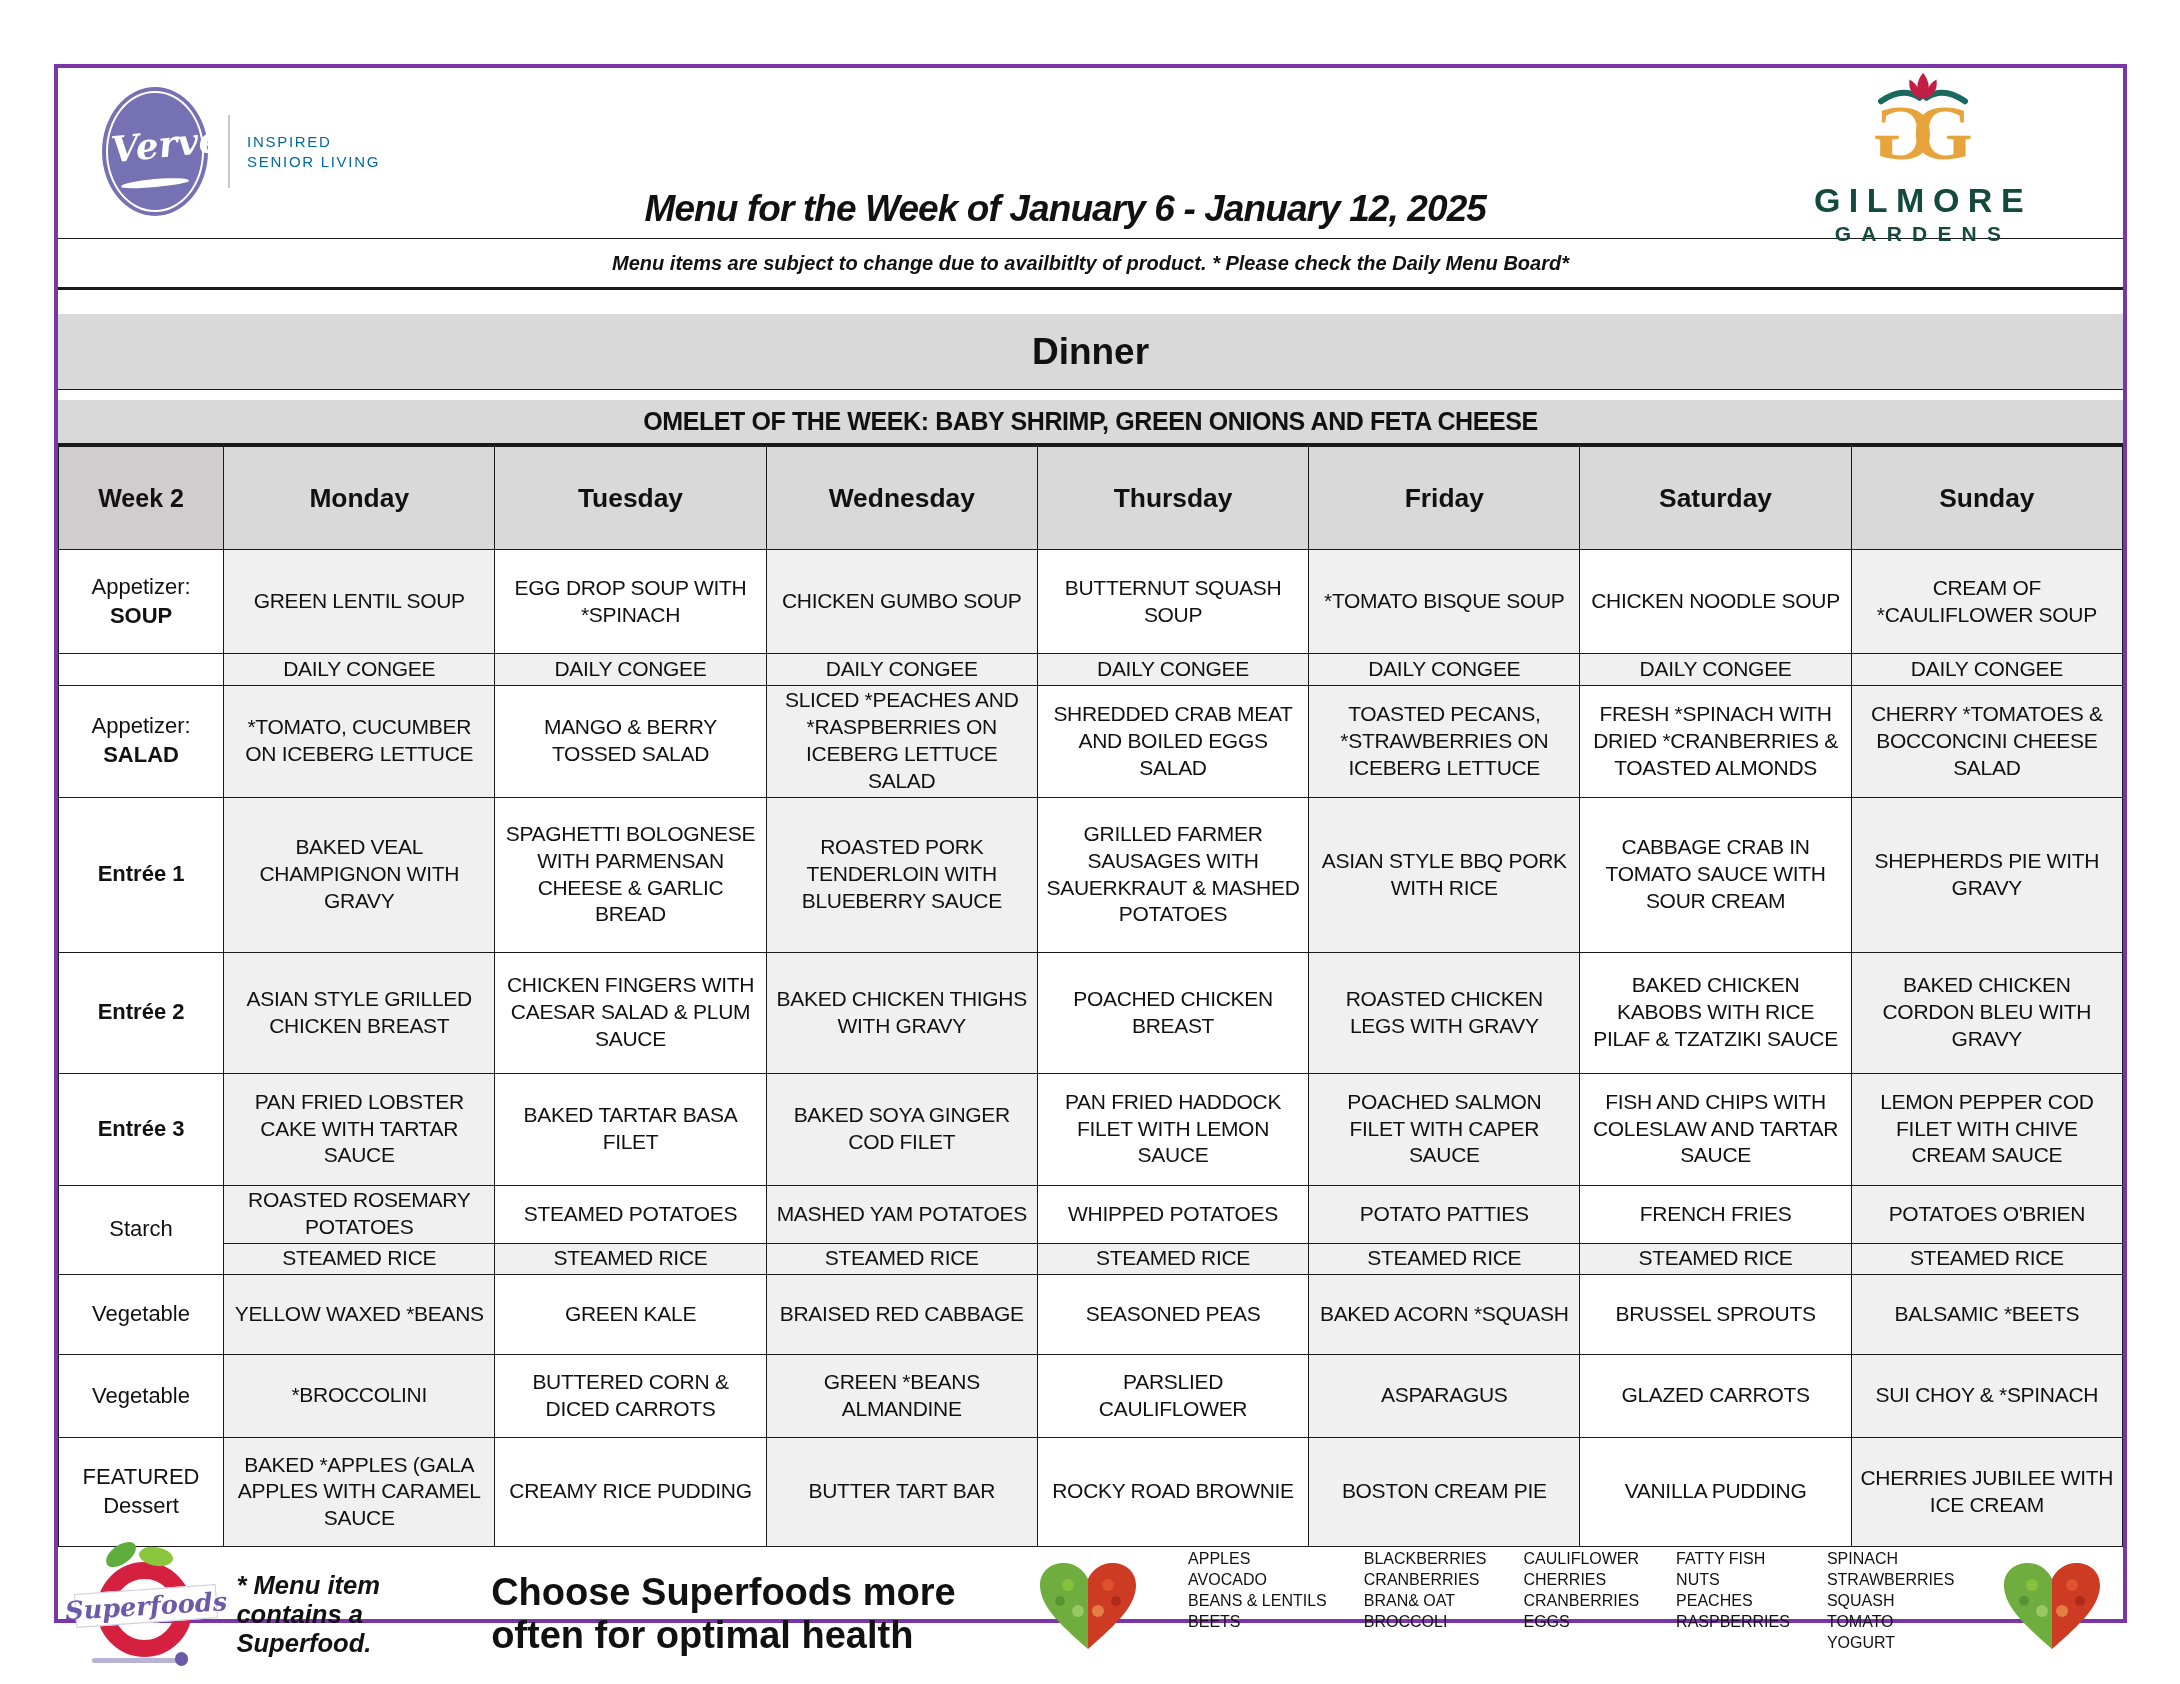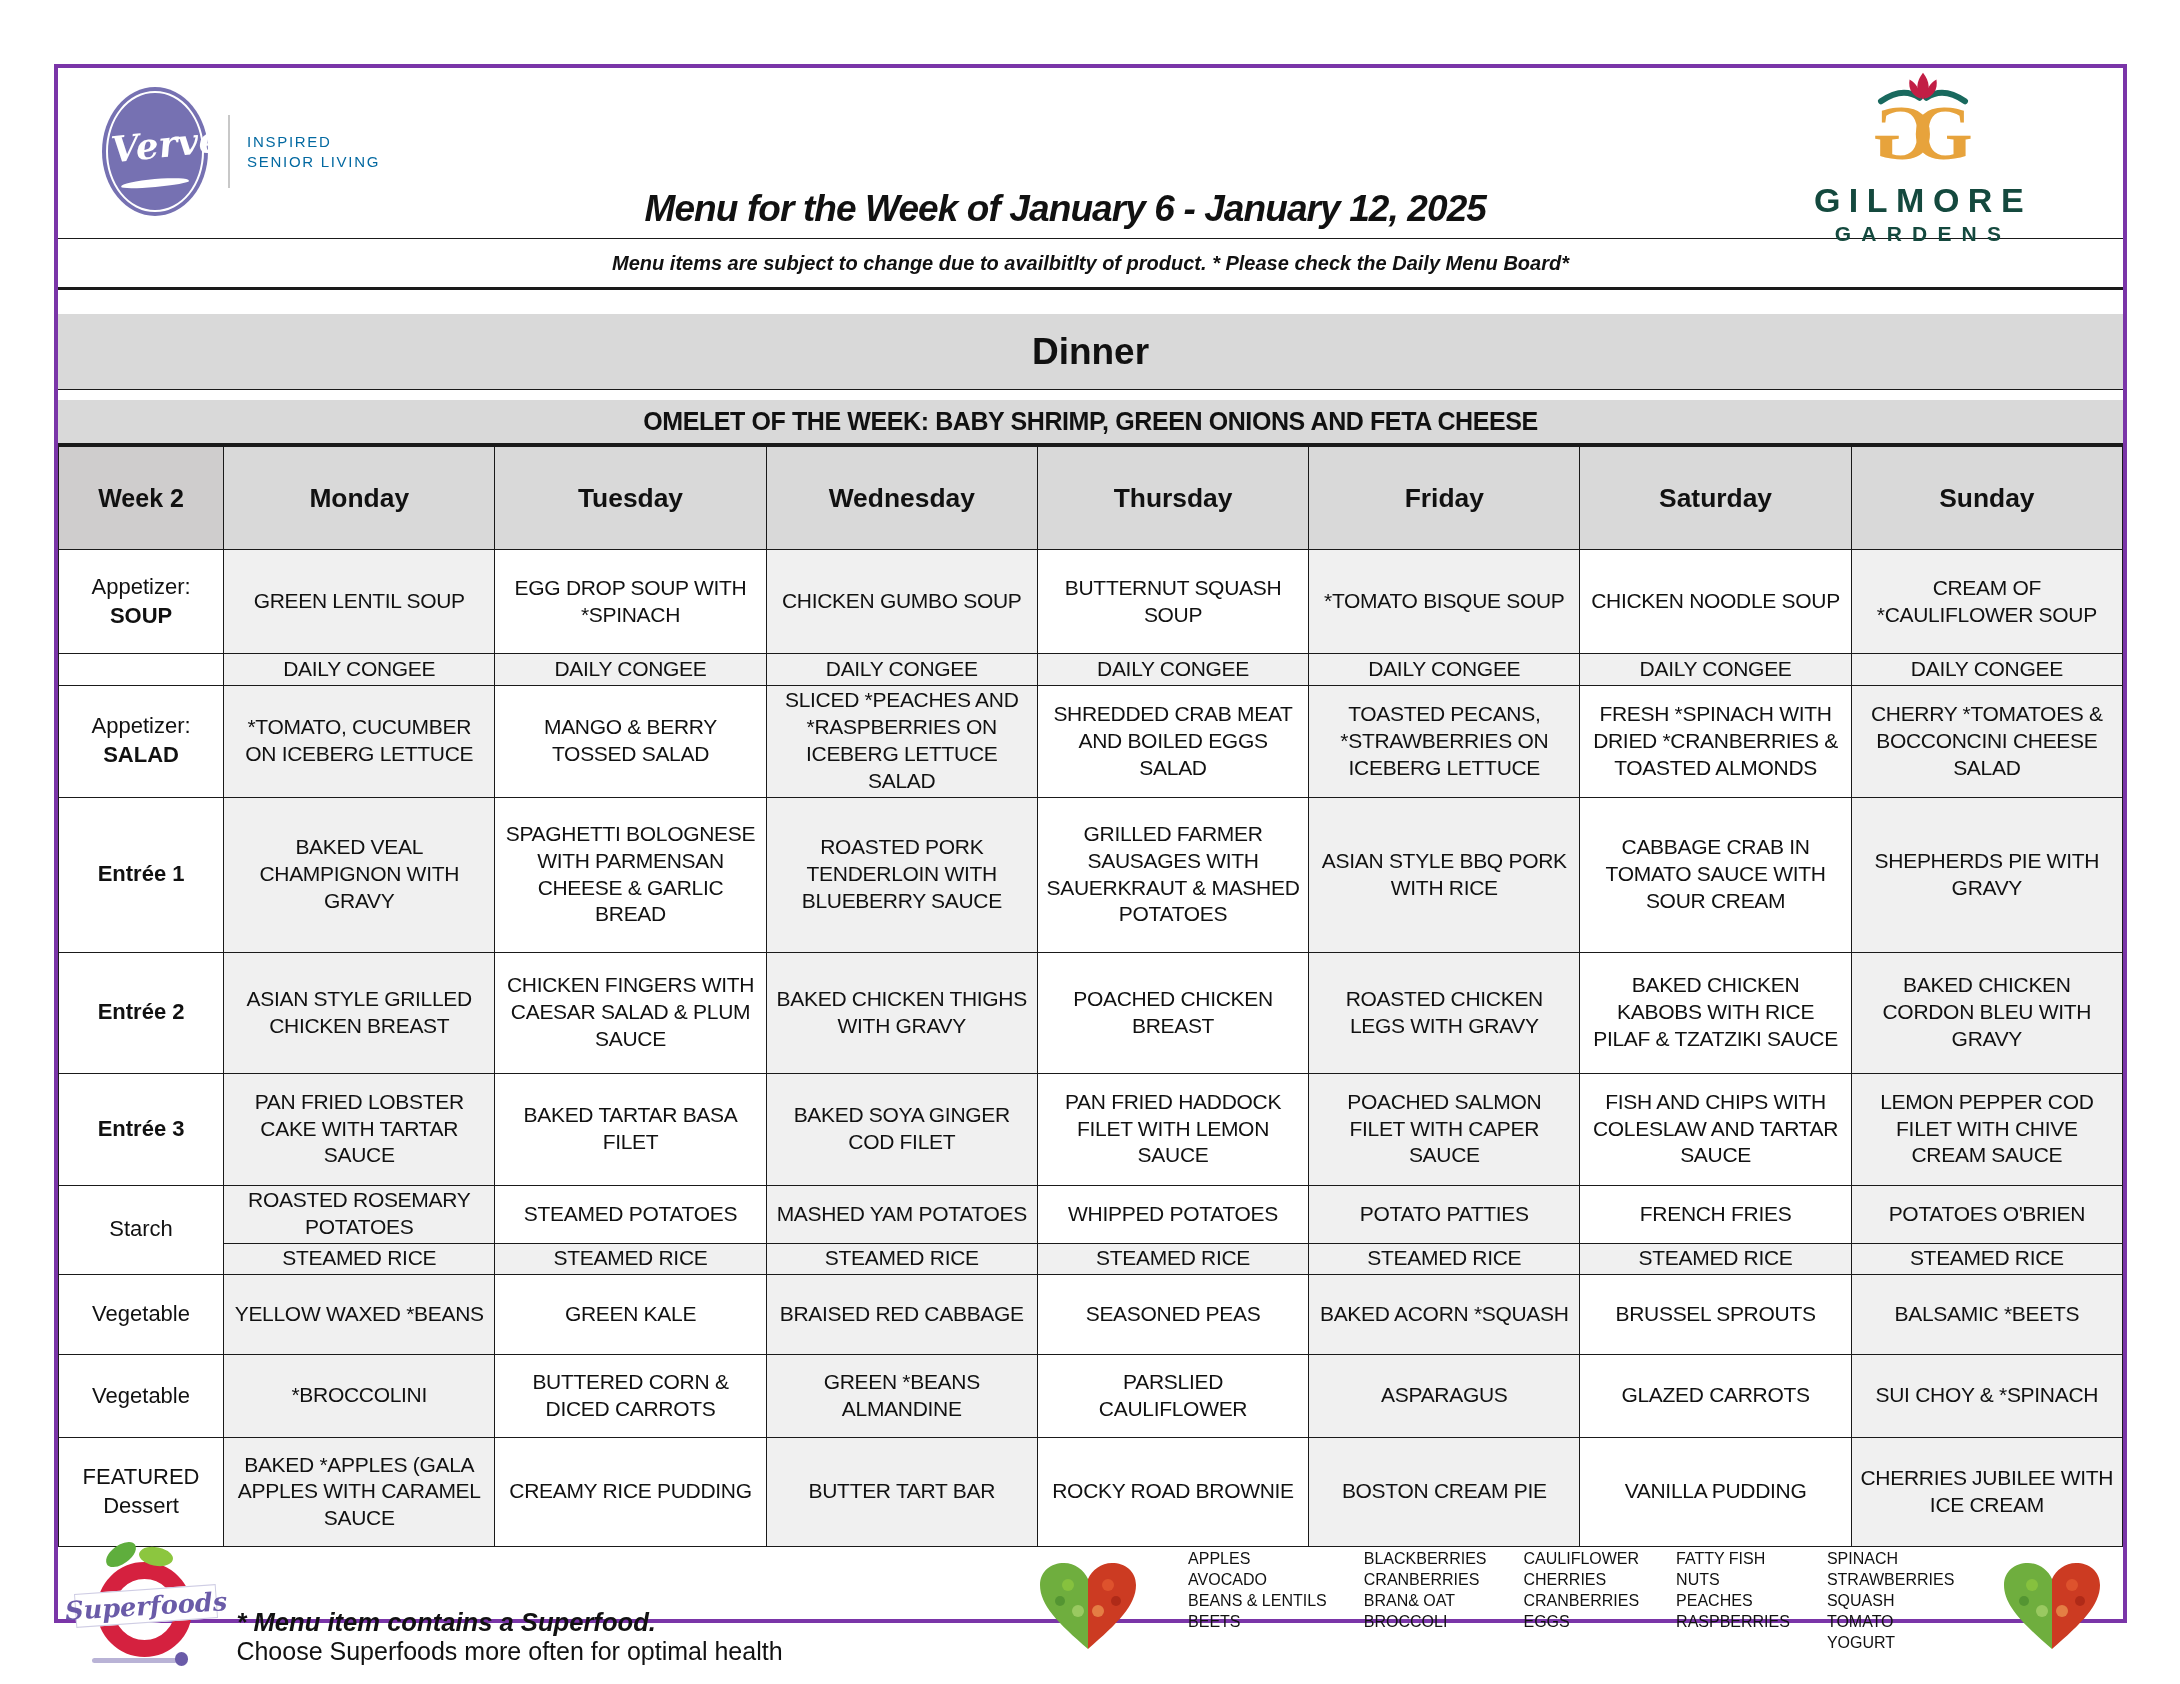--- a/index.html
+++ b/index.html
@@ -72,23 +72,23 @@
            border:17px solid var(--superfoods-red);}
   .sf-leaf{position:absolute;width:34px;height:19px;background:#5fae3d;border-radius:60% 40% 60% 40%;}
   .sf-leaf1{left:25.6px;top:-3.4px;transform:rotate(-28deg);}
   .sf-leaf2{left:61px;top:-1.7px;transform:rotate(18deg);background:#8cc63f;}
   .sf-banner{position:absolute;left:-3.4px;top:41px;width:140px;height:32px;background:#fff;
              border:0.9px solid #cfcde4;transform:rotate(-4deg);display:flex;align-items:center;justify-content:center;}
   .sf-script{font-family:"DejaVu Serif",serif;font-style:italic;font-weight:bold;
              color:var(--superfoods-purple);font-size:25.6px;transform:rotate(0.5deg);}
   .sf-sub{position:absolute;left:13.6px;bottom:1.7px;width:85px;height:5.1px;background:#b9b3d6;border-radius:2.6px;}
   .sf-dot{position:absolute;right:19px;bottom:-1.7px;width:13.6px;height:13.6px;border-radius:50%;background:var(--superfoods-purple);}
-  .sf-notes{margin-left:29px;height:95px;display:flex;flex-direction:column;justify-content:flex-end;margin-top:24px;}
+  .sf-notes{margin-left:29px;height:95px;display:flex;flex-direction:row;justify-content:flex-start;margin-top:24px;}
   .sf-note1{font-size:25.6px;font-weight:bold;font-style:italic;}
-  .sf-note2{font-size:25px;font-weight:normal;}
+  .sf-note2{font-size:38px;font-weight:bold;}
   .heart{width:104px;height:90px;flex:0 0 auto;}
   .heart1{margin-left:auto;}
   .heart2{margin-right:5.1px;}
   .sf-cols{display:flex;gap:37px;margin:0 46px 12px 48px;}
   .sf-col{font-size:16px;line-height:1.32;white-space:nowrap;}
 </style>
 </head>
 <body>
 
 <div class="page">

